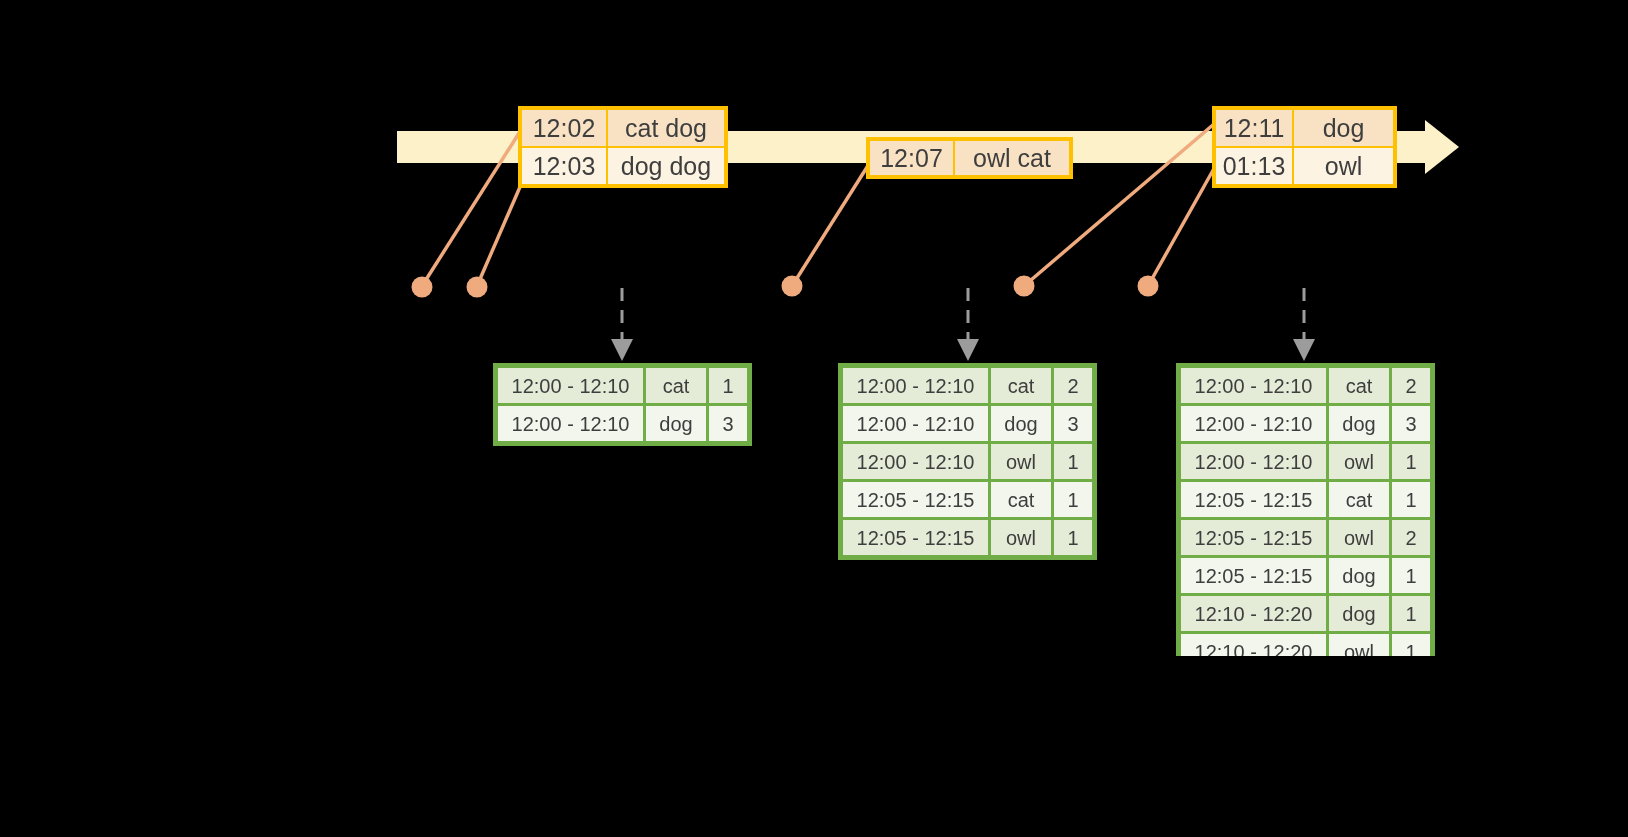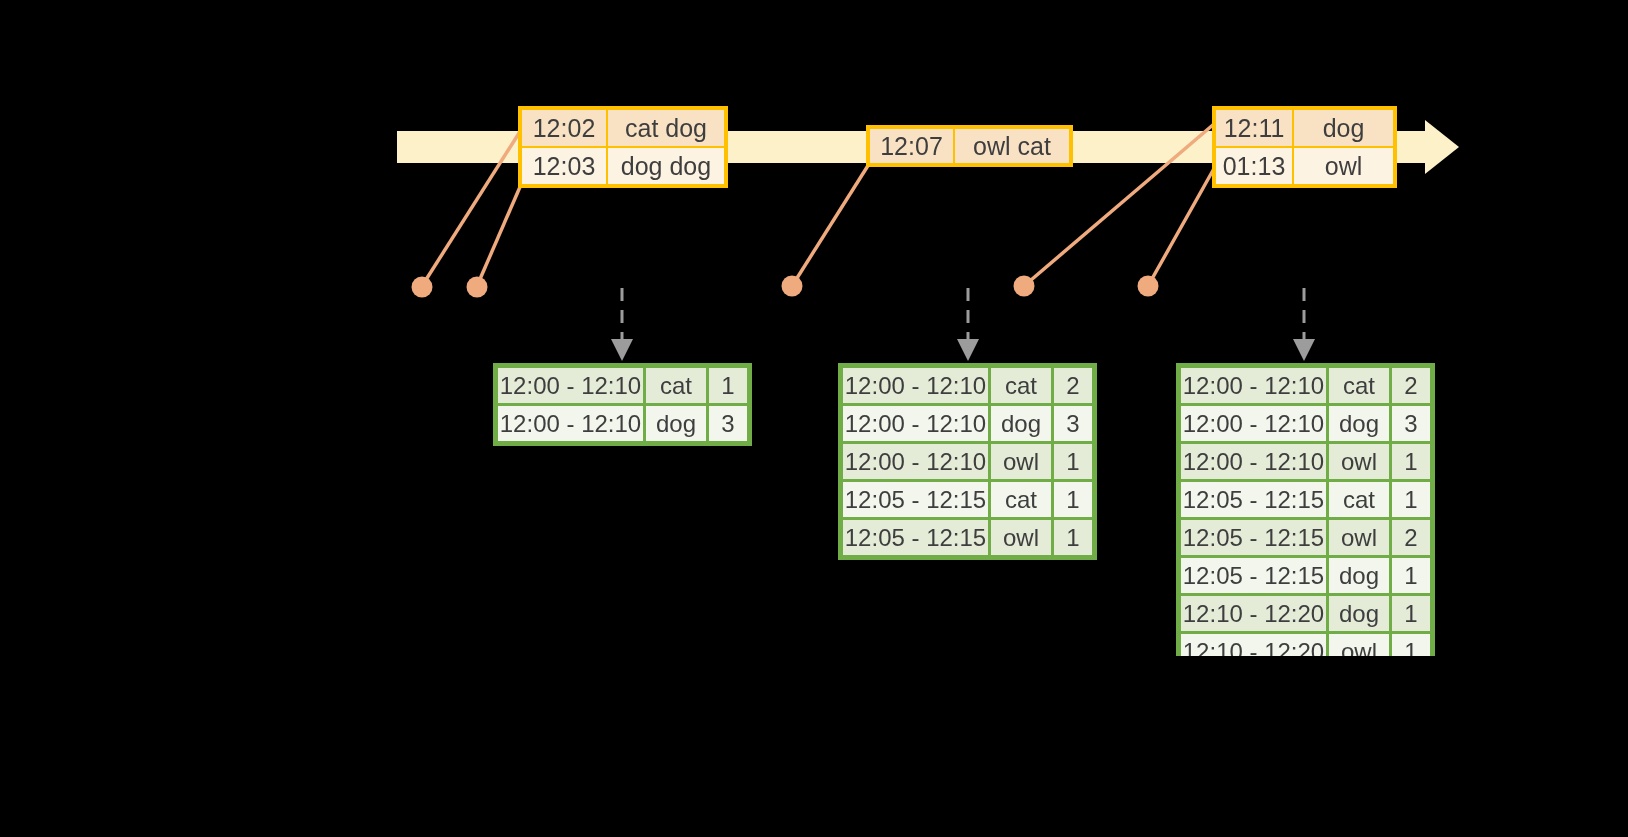--- a/index.html
+++ b/index.html
@@ -46,21 +46,21 @@
   .record-box .row-light{background:var(--record_row_light);}
   
   .result-table{
     position:absolute;display:grid;gap:3px;
     background:var(--table_border);
     border:5px solid var(--table_border);
     z-index:3;
   }
   .result-table .cell{
     display:flex;align-items:center;justify-content:center;
-    font-size:24px;line-height:1;
+    font-size:20px;line-height:1;
   }
   .result-table .row-dark{background:var(--table_row_dark);}
   .result-table .row-light{background:var(--table_row_light);}
 </style>
 </head>
 <body>
 
 <div class="canvas" id="canvas" style="--background: #000000; --timeline_fill: #FCF1C8; --record_border: #FFC000; --record_row_dark: #F9E2C4; --record_row_light: #FDF3E2; --table_border: #70AD47; --table_row_dark: #E4ECD8; --table_row_light: #F2F6ED; --connector: #EFAA7E; --trigger_arrow: #9C9C9C; --text: #3E3E3E;">
 
   <div class="timeline-bar"></div>
@@ -87,21 +87,21 @@
     <polygon class="trigger-head" points="1293,296 1315,296 1304,318"></polygon>
   </svg>
 
   <div id="record-boxes">
       <div class="record-box" style="left: 518px; top: 63px; grid-template-columns: 84px 116px; grid-auto-rows: 36px;">
         <div class="cell row-dark">12:02</div>
         <div class="cell row-dark">cat dog</div>
         <div class="cell row-light">12:03</div>
         <div class="cell row-light">dog dog</div>
       </div>
-      <div class="record-box" style="left: 866px; top: 82px; grid-template-columns: 83px 114px; grid-auto-rows: 34px; text-align: right;">
+      <div class="record-box" style="left: 866px; top: 94px; grid-template-columns: 83px 114px; grid-auto-rows: 34px; text-align: right;">
         <div class="cell row-dark">12:07</div>
         <div class="cell row-dark">owl cat</div>
       </div>
       <div class="record-box" style="left: 1212px; top: 63px; grid-template-columns: 76px 99px; grid-auto-rows: 36px; text-align: right;">
         <div class="cell row-dark">12:11</div>
         <div class="cell row-dark">dog</div>
         <div class="cell row-light">01:13</div>
         <div class="cell row-light">owl</div>
       </div>
     </div>

